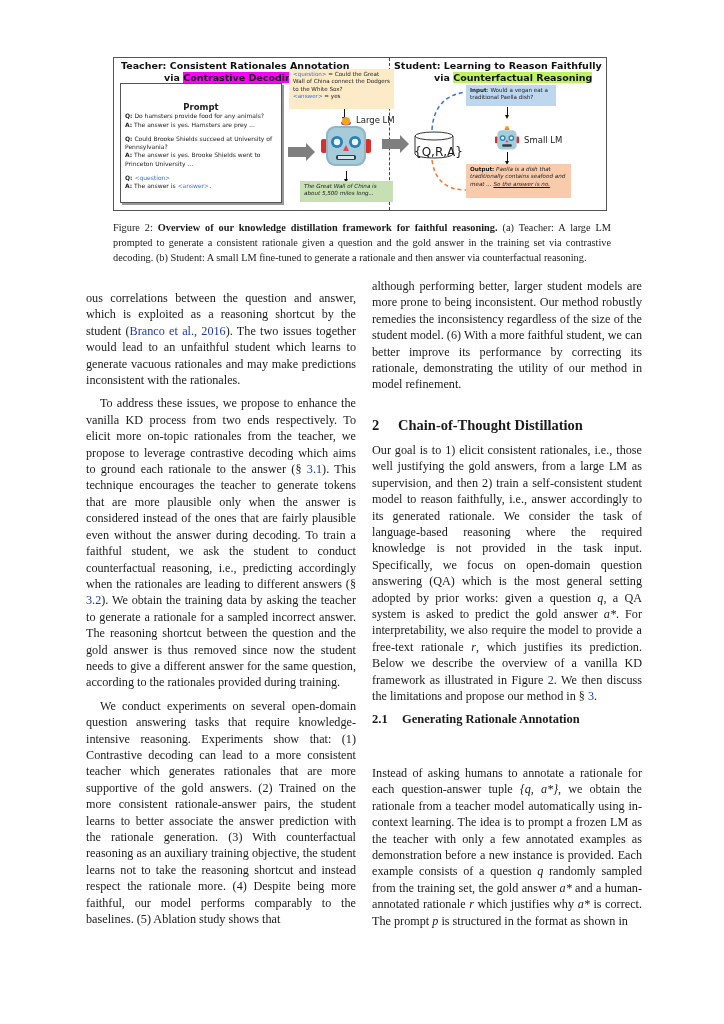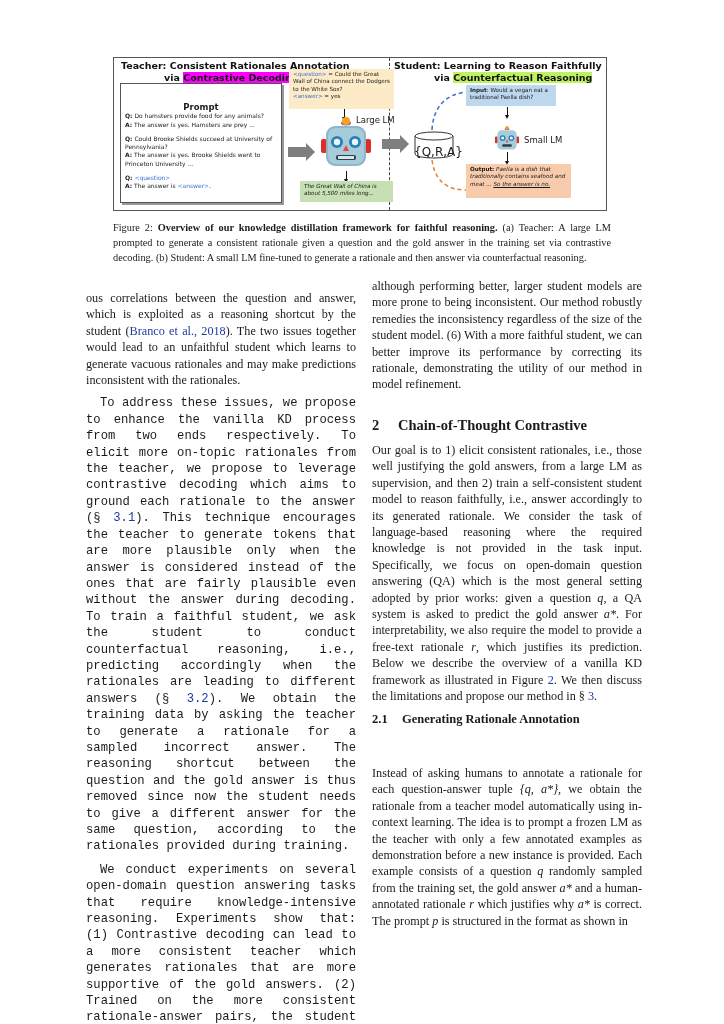--- a/index.html
+++ b/index.html
@@ -24,21 +24,21 @@
   .vline { position: absolute; width: 1px; background: #111; }
   .vline::after { content: ""; position: absolute; left: -2px; bottom: -3px; border-top: 4px solid #111; border-left: 2.5px solid transparent; border-right: 2.5px solid transparent; }
   .robot { position: absolute; }
   .cyl { position: absolute; left: 300px; top: 73px; width: 40px; height: 28px; }
   .cyl-text { position: absolute; left: 300px; top: 87px; width: 40px; text-align: center; font-size: 12px; }
   .caption { position: absolute; left: 113px; top: 220px; width: 498px; font-size: 10.3px; line-height: 15px; text-align: justify; }
   .caption b { font-weight: bold; }
   .col { position: absolute; width: 270px; font-size: 12.2px; line-height: 16.4px; text-align: justify; hyphens: none; }
   .col-left { left: 86px; top: 290px; }
   .col p { margin: 0; }
-  .col p.indent { text-indent: 14px; margin-top: 7px; font-family: Liberation Mono, monospace; }
+  .col p.indent { text-indent: 14px; margin-top: 7px; }
   .cite { color: #1f3aa0; }
   .h2 { position: absolute; left: 372px; top: 417px; font-size: 14.5px; font-weight: bold; }
   .h2 .num { display: inline-block; width: 26px; }
   .h3 { position: absolute; left: 372px; top: 712px; font-size: 12.5px; font-weight: bold; }
   .h3 .num { display: inline-block; width: 30px; }
   .para-a { position: absolute; left: 372px; top: 442px; width: 270px; font-size: 12.2px; line-height: 16.4px; text-align: justify; }
   .para-b { position: absolute; left: 372px; top: 736px; width: 270px; font-size: 12.2px; line-height: 16.4px; text-align: justify; margin-top: 29px; }
   .para-top { position: absolute; left: 372px; top: 278px; width: 270px; font-size: 12.2px; line-height: 16.4px; text-align: justify; }
   i.m { font-style: italic; }
 </style>
@@ -146,32 +146,32 @@
     <b style="font-style:normal">Output:</b><span> Paella is a dish that traditionally contains seafood and meat ... </span><u>So the answer is no.</u>
   </div>
 </div>
 
 <div class="caption">
   <span>Figure 2: </span><b>Overview of our knowledge distillation framework for faithful reasoning.</b><span> (a) Teacher: A large LM prompted to generate a consistent rationale given a question and the gold answer in the training set via contrastive decoding. (b) Student: A small LM fine-tuned to generate a rationale and then answer via counterfactual reasoning.</span>
 </div>
 
 <div class="col col-left">
   <p>
-    <span>ous correlations between the question and answer, which is exploited as a reasoning shortcut by the student (</span><span class="cite">Branco et al., 2018</span><span>). The two issues together would lead to an unfaithful student which learns to generate vacuous rationales and may make predictions inconsistent with the rationales.</span>
+    <span>ous correlations between the question and answer, which is exploited as a reasoning shortcut by the student (</span><span class="cite">Branco et al., 2016</span><span>). The two issues together would lead to an unfaithful student which learns to generate vacuous rationales and may make predictions inconsistent with the rationales.</span>
   </p>
   <p class="indent">
     <span>To address these issues, we propose to enhance the vanilla KD process from two ends respectively. To elicit more on-topic rationales from the teacher, we propose to leverage contrastive decoding which aims to ground each rationale to the answer (§ </span><span class="cite">3.1</span><span>). This technique encourages the teacher to generate tokens that are more plausible only when the answer is considered instead of the ones that are fairly plausible even without the answer during decoding. To train a faithful student, we ask the student to conduct counterfactual reasoning, i.e., predicting accordingly when the rationales are leading to different answers (§ </span><span class="cite">3.2</span><span>). We obtain the training data by asking the teacher to generate a rationale for a sampled incorrect answer. The reasoning shortcut between the question and the gold answer is thus removed since now the student needs to give a different answer for the same question, according to the rationales provided during training.</span>
   </p>
   <p class="indent">We conduct experiments on several open-domain question answering tasks that require knowledge-intensive reasoning. Experiments show that: (1) Contrastive decoding can lead to a more consistent teacher which generates rationales that are more supportive of the gold answers. (2) Trained on the more consistent rationale-answer pairs, the student learns to better associate the answer prediction with the rationale generation. (3) With counterfactual reasoning as an auxiliary training objective, the student learns not to take the reasoning shortcut and instead respect the rationale more. (4) Despite being more faithful, our model performs comparably to the baselines. (5) Ablation study shows that</p>
 </div>
 
 <div class="para-top">although performing better, larger student models are more prone to being inconsistent. Our method robustly remedies the inconsistency regardless of the size of the student model. (6) With a more faithful student, we can better improve its performance by correcting its rationale, demonstrating the utility of our method in model refinement.</div>
 
 <div class="h2">
-  <span class="num">2</span><span>Chain-of-Thought Contrastive</span>
+  <span class="num">2</span><span>Chain-of-Thought Distillation</span>
 </div>
 
 <div class="para-a">
   <span>Our goal is to 1) elicit consistent rationales, i.e., those well justifying the gold answers, from a large LM as supervision, and then 2) train a self-consistent student model to reason faithfully, i.e., answer accordingly to its generated rationale. We consider the task of language-based reasoning where the required knowledge is not provided in the task input. Specifically, we focus on open-domain question answering (QA) which is the most general setting adopted by prior works: given a question </span><i class="m">q</i><span>, a QA system is asked to predict the gold answer </span><i class="m">a*</i><span>. For interpretability, we also require the model to provide a free-text rationale </span><i class="m">r</i><span>, which justifies its prediction. Below we describe the overview of a vanilla KD framework as illustrated in Figure </span><span class="cite">2</span><span>. We then discuss the limitations and propose our method in § </span><span class="cite">3</span><span>.</span>
 </div>
 
 <div class="h3">
   <span class="num">2.1</span><span>Generating Rationale Annotation</span>
 </div>
 

